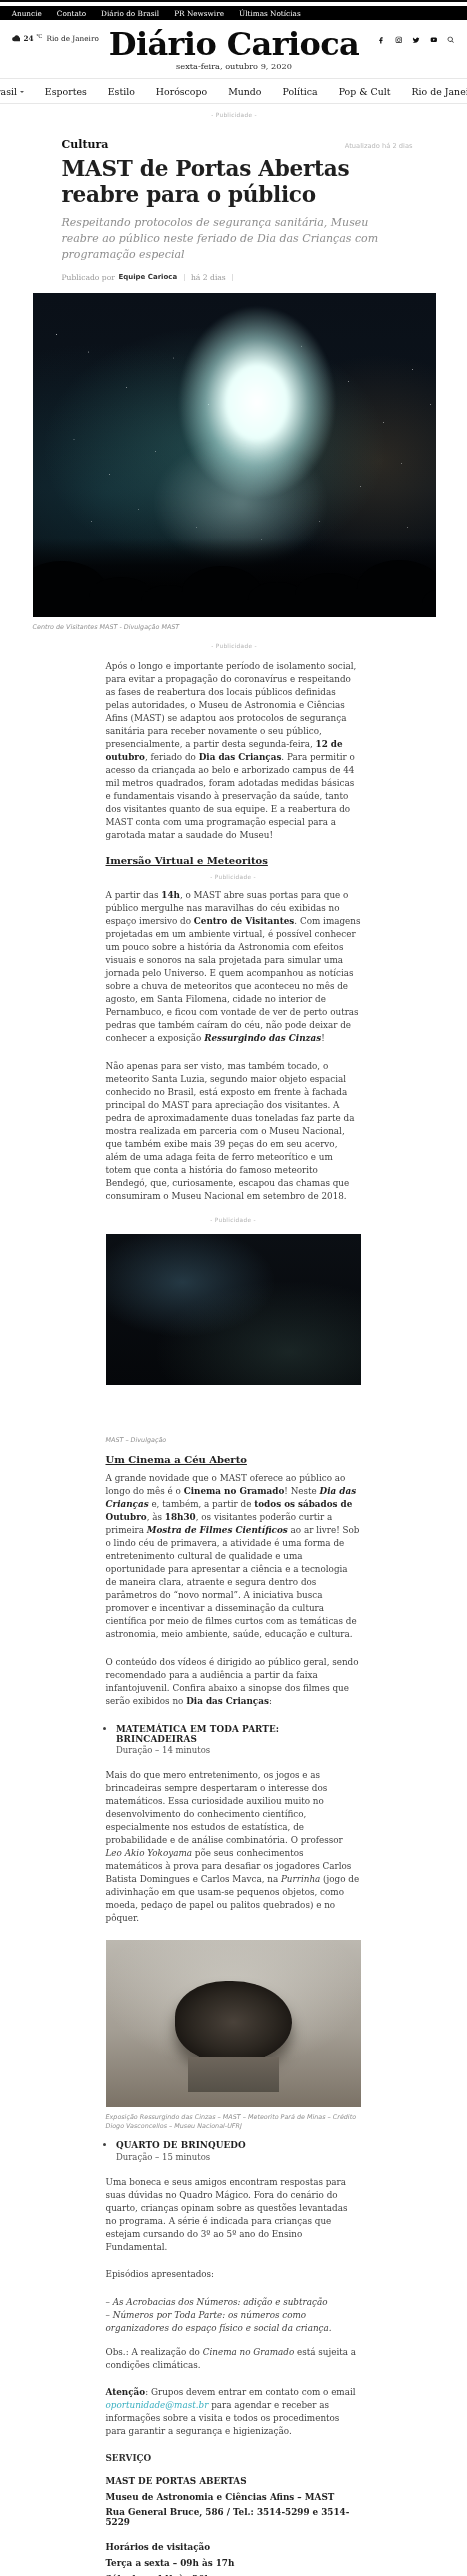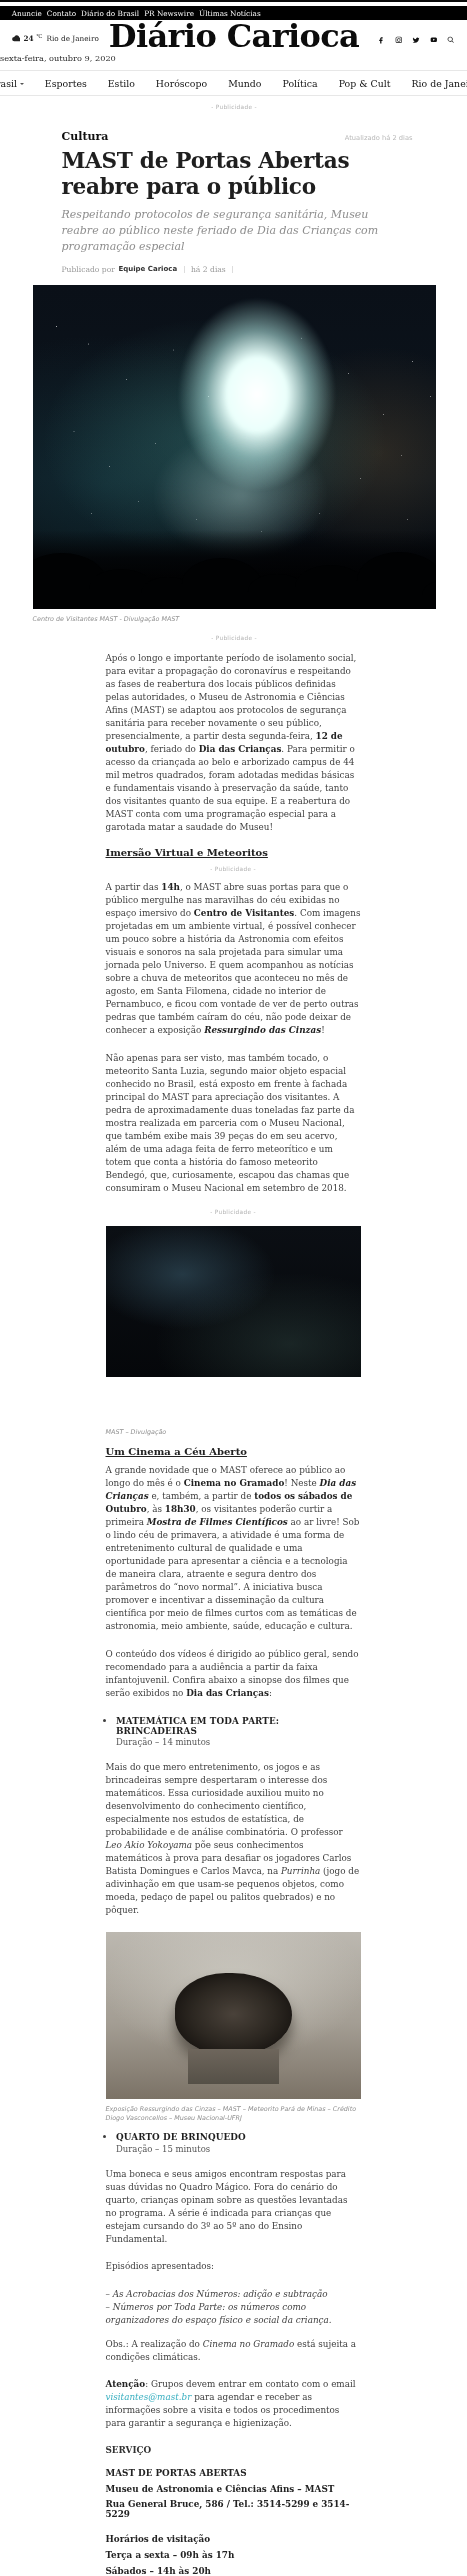--- a/index.html
+++ b/index.html
@@ -1,27 +1,27 @@
 <!DOCTYPE html>
 <html style="font-size:9.4px"><head>
 <meta charset="utf-8">
 <style>
   html,body{margin:0;padding:0;background:#fff}
   body{width:468px;height:2576px;overflow:hidden;font-family:"DejaVu Serif",serif;color:#3f3f3f}
   .top-strip{height:1.8px;background:#0a0a0a}
   
-  .topbar{background:#000;height:13.4px;margin-top:4.7px;display:flex;align-items:center;padding-left:11.7px;gap:5px}
+  .topbar{background:#000;height:13.4px;margin-top:4.7px;display:flex;align-items:center;padding-left:11.7px;gap:15px}
   .topbar .tlink{color:#fff;font-size:7.3px;cursor:pointer;white-space:nowrap}
   
-  .masthead{position:relative;padding-top:2px}
+  .masthead{position:relative;padding-top:10px}
   .weather{position:absolute;left:11.7px;top:14px;font-size:7.3px;color:#222;display:flex;align-items:center;gap:2.9px}
   .weather .temp{font-weight:700}
   .weather .unit{font-size:5.3px;vertical-align:super;position:relative;top:-2.3px;margin:0 1.2px 0 0}
   .mast-title{text-align:center;font-size:32px;line-height:28px;font-weight:700;color:#0c0c0c;letter-spacing:-0.6px;cursor:pointer}
-  .mast-date{font-size:8.2px;color:#2b2b2b;margin-top:2.9px}
+  .mast-date{text-align:center;font-size:8.2px;color:#2b2b2b;margin-top:2.9px}
   .social{position:absolute;right:13px;top:15px;display:flex;gap:10px;align-items:center}
   .social .sicon{width:7.6px;height:7.6px;display:inline-block;cursor:pointer}
   .social svg{width:7.6px;height:7.6px;fill:#111}
   
   .mainnav{margin-top:7px;height:24.5px;border-top:0.6px solid #e7e7e7;border-bottom:0.6px solid #e7e7e7;display:flex;justify-content:center;align-items:center;gap:21px}
   .nav-item{font-size:9.4px;color:#141414;cursor:pointer;white-space:nowrap;display:flex;align-items:center;gap:2.9px}
   .caret{width:0;height:0;border-left:2.3px solid transparent;border-right:2.3px solid transparent;border-top:2.3px solid #555;display:inline-block;margin-top:1.2px}
   
   .wrap{width:403px;margin:0 auto}
   .ad-label{text-align:center;font-family:"DejaVu Sans",sans-serif;font-size:5.8px;color:#b3b3b3;letter-spacing:0.3px}
@@ -247,21 +247,21 @@
 
     <p class="body"><span>Uma boneca e seus amigos encontram respostas para suas dúvidas no Quadro Mágico. Fora do cenário do quarto, crianças opinam sobre as questões levantadas no programa. A série é indicada para crianças que estejam cursando do 3º ao 5º ano do Ensino Fundamental.</span></p>
 
     <p class="body ep-heading">Episódios apresentados:</p>
     <div class="episodes">
       <div>– As Acrobacias dos Números: adição e subtração</div>
       <div>– Números por Toda Parte: os números como organizadores do espaço físico e social da criança.</div>
     </div>
 
     <p class="body obs"><span>Obs.: A realização do </span><span class="f-i">Cinema no Gramado</span><span> está sujeita a condições climáticas.</span></p>
-    <p class="body atencao"><span class="f-u">Atenção</span><span>: Grupos devem entrar em contato com o email </span><span class="f-a">visitantes@mast.br</span><span> para agendar e receber as informações sobre a visita e todos os procedimentos para garantir a segurança e higienização.</span></p>
+    <p class="body atencao"><span class="f-u">Atenção</span><span>: Grupos devem entrar em contato com o email </span><span class="f-a">oportunidade@mast.br</span><span> para agendar e receber as informações sobre a visita e todos os procedimentos para garantir a segurança e higienização.</span></p>
 
     <div class="svc-label">SERVIÇO</div>
 
     <div class="svc-line"><span class="f-b">MAST DE PORTAS ABERTAS</span></div>
     <div class="svc-line"><span class="f-b">Museu de Astronomia e Ciências Afins – MAST</span></div>
     <div class="svc-line"><span class="f-b">Rua General Bruce, 586 / Tel.: 3514-5299 e 3514-5229</span></div>
     <div class="svc-line gap-top"><span class="f-b">Horários de visitação</span></div>
     <div class="svc-line"><span class="f-b">Terça a sexta – 09h às 17h</span></div>
     <div class="svc-line"><span class="f-b">Sábados – 14h às 20h</span></div>
 

